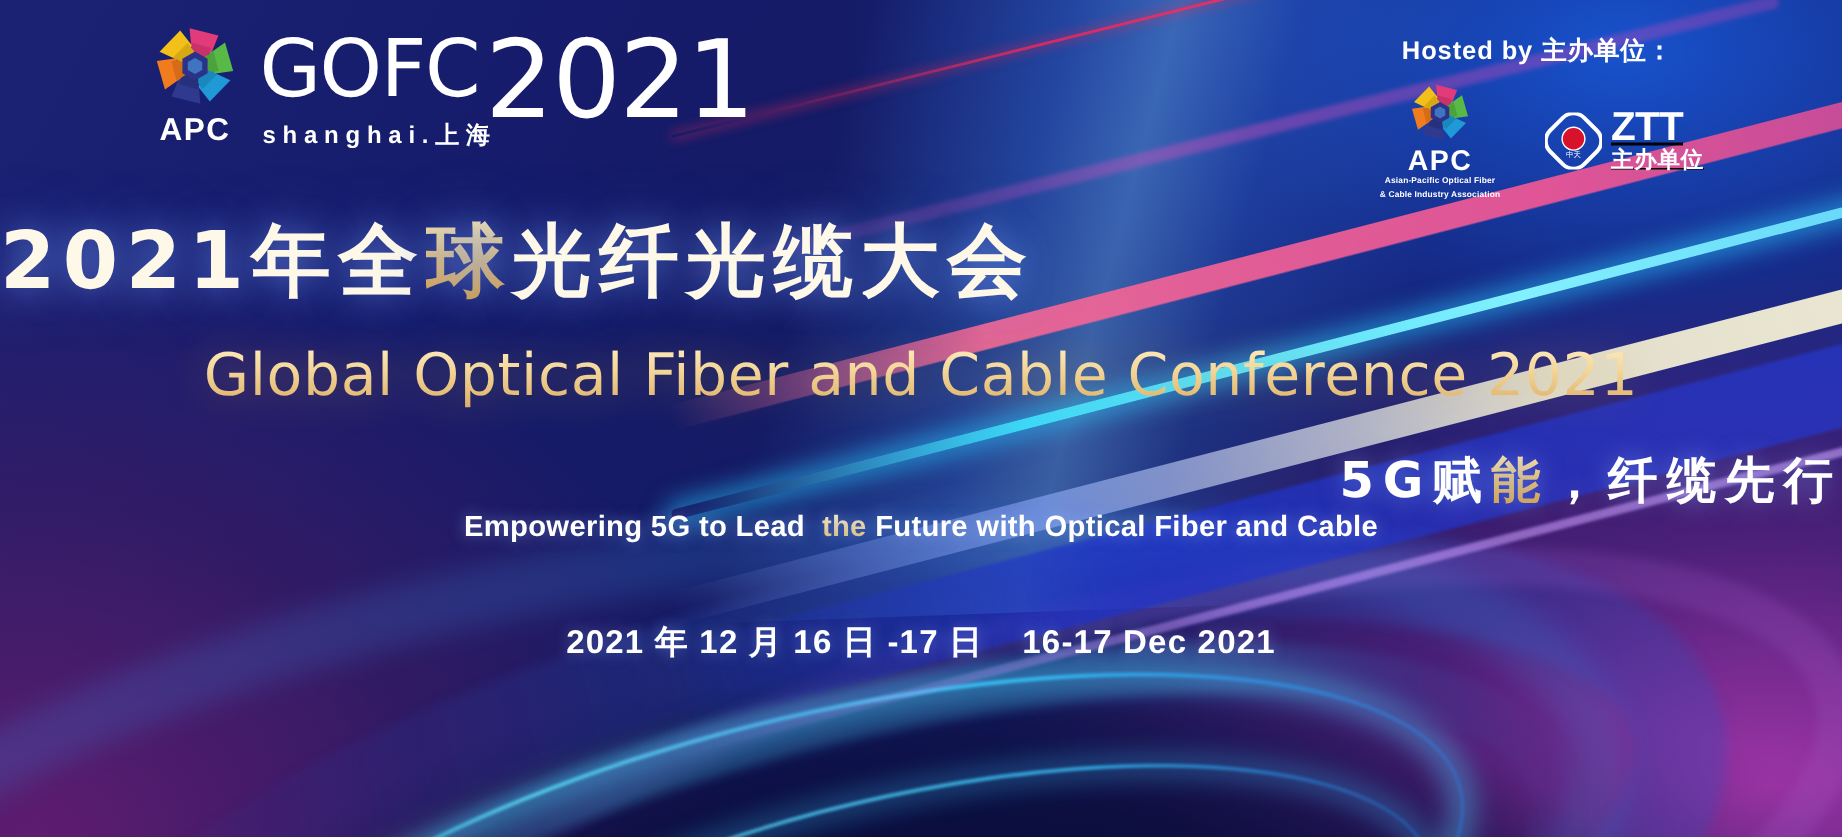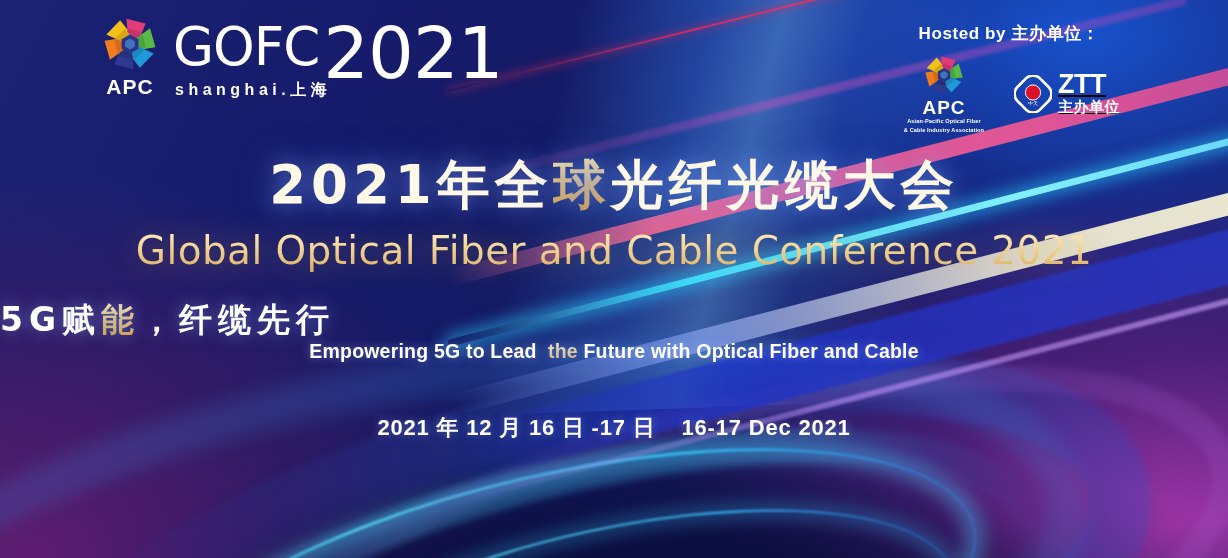--- a/index.html
+++ b/index.html
@@ -128,21 +128,21 @@
     letter-spacing:-1px; margin-left:4px; position:relative; top:6px;
     font-family:"DejaVu Sans", sans-serif;
   }
   .shanghai {
     color:#fff; font-size:16px; letter-spacing:4.5px; font-weight:bold;
     margin-top:0px; margin-left:2px;
   }
 
   
   .hosted {
-    position:absolute; right:108px; top:22px;
+    position:absolute; right:92px; top:22px;
     display:flex; flex-direction:column; align-items:center;
   }
   .hosted-label {
     color:#ffffff; font-size:17px; font-weight:bold; letter-spacing:.6px;
     white-space:nowrap; margin-bottom:8px;
   }
   .hosted-logos { display:flex; align-items:center; gap:24px; }
   .apc-host { display:flex; flex-direction:column; align-items:center; width:92px; }
   .apc-host .hexmark { width:44px; height:44px; }
   .apc-host .apc-word { font-size:19px; margin-top:1px; }
@@ -157,21 +157,21 @@
     color:#fff; font-size:27px; font-weight:bold; line-height:.95;
     letter-spacing:-.5px;
   }
   .ztt-cn {
     color:#fff; font-size:15px; font-weight:bold; line-height:1.1;
     letter-spacing:.5px; margin-top:1px;
   }
 
   
   .main-title {
-    position:absolute; left:0; right:0; top:158px; text-align:center;
+    position:absolute; left:0; right:0; top:148px; 
     font-size:53px; font-weight:bold; letter-spacing:5px;
     line-height:1;
     font-family:"DejaVu Sans","Liberation Sans", sans-serif;
     color:#fdf8e8;
     text-shadow:0 0 22px rgba(130,170,255,.55), 0 0 44px rgba(90,140,255,.35);
     white-space:nowrap;
   }
   .main-title .gold {
     background:linear-gradient(180deg,#ffe9ad 0%,#e8b75c 52%,#d79b3c 100%);
     -webkit-background-clip:text; background-clip:text; color:transparent;
@@ -182,21 +182,21 @@
     position:absolute; left:0; right:0; top:228px; text-align:center;
     font-size:39px; font-weight:400; letter-spacing:.4px; white-space:nowrap;
     font-family:"DejaVu Sans","Liberation Sans", sans-serif;
     background:linear-gradient(180deg,#ffeec2 0%,#f4d79a 40%,#e6c07c 72%,#d9ad68 100%);
     -webkit-background-clip:text; background-clip:text; color:transparent;
     filter:drop-shadow(0 0 14px rgba(190,150,70,.45));
   }
 
   
   .slogan-cn {
-    position:absolute; left:0; right:0; top:298px; text-align:left;
+    position:absolute; left:0; right:0; top:298px; text-align:right;
     font-size:33px; font-weight:bold; letter-spacing:6px; white-space:nowrap;
     font-family:"DejaVu Sans","Liberation Sans", sans-serif;
     color:#ffffff;
     text-shadow:0 0 16px rgba(140,180,255,.5);
   }
   .slogan-cn .gold {
     background:linear-gradient(180deg,#ffeab2 0%,#e9ba62 55%,#d69c3e 100%);
     -webkit-background-clip:text; background-clip:text; color:transparent;
   }
 

